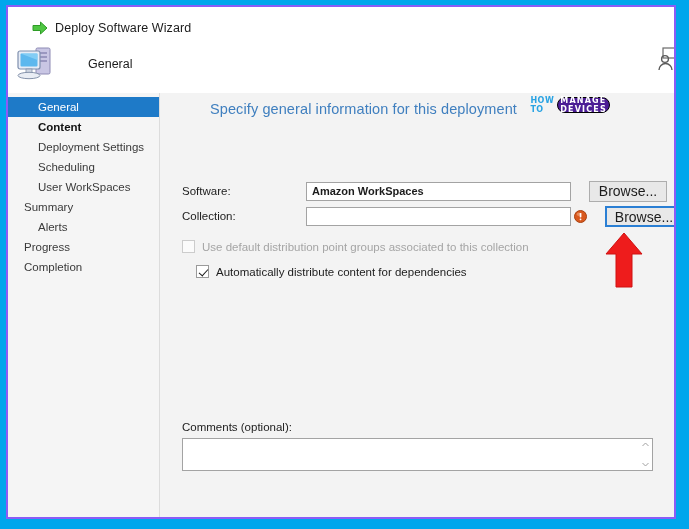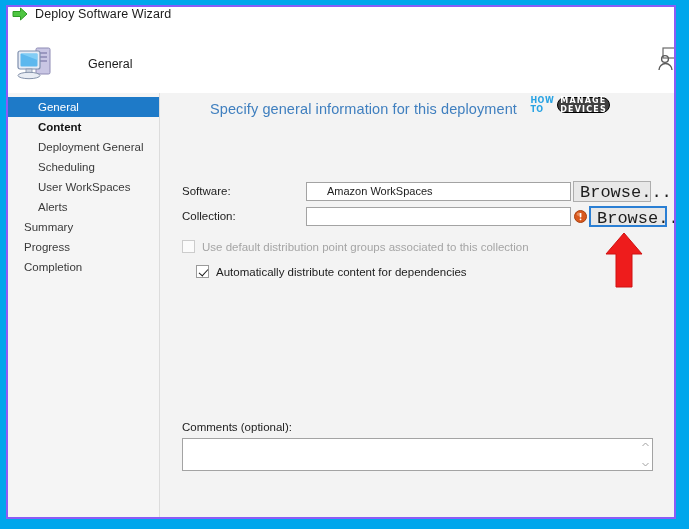--- a/index.html
+++ b/index.html
@@ -26,22 +26,22 @@
     background: #f3f3f3;
     overflow: hidden;
   }
 
   
   #titlebar {
     position: relative;
     height: 28px;
     background: #ffffff;
     display: flex;
-    align-items: flex-start;
-    padding-left: 4px;
+    align-items: flex-end;
+    padding-left: 24px;
   }
   #title-arrow-icon {
     width: 16px; height: 14px;
     margin-right: 7px;
     flex: none;
   }
   #titlebar-text {
     font-size: 12.5px;
     color: #1c1c1c;
     letter-spacing: .1px;
@@ -129,21 +129,21 @@
     display: flex; flex-direction: column;
     justify-content: center;
     font-size: 8px; font-weight: 700;
     color: #29a3e3;
     line-height: 9px;
     letter-spacing: .5px;
     padding-right: 3px;
     font-family: "DejaVu Sans", sans-serif;
   }
   #brand-box {
-    background: #404040;
+    background: #4c1d95;
     color: #ffffff;
     border: 1px solid #000;
     border-radius: 9px;
     padding: 1px 2px;
     display: flex; flex-direction: column;
     justify-content: center;
     font-size: 8px; font-weight: 700;
     line-height: 9.5px;
     letter-spacing: 1.2px;
     font-family: "DejaVu Sans", sans-serif;
@@ -164,33 +164,34 @@
     font-size: 11.5px;
     color: #1c1c1c;
   }
   .text-input {
     width: 265px;
     height: 19px;
     background: #ffffff;
     border: 1px solid #a3a3a3;
     font-size: 11px;
     color: #1c1c1c;
-    padding: 0 20px;
+    padding: 0 5px;
     line-height: 17px;
     font-family: "Liberation Sans", sans-serif;
     outline: none;
+    font-weight: bold;
   }
   .btn-browse {
     width: 78px; height: 21px;
-    margin-left: 2px;
+    margin-left: 18px;
     background: #e8e8e8;
     border: 1px solid #adadad;
-    font-size: 17px;
-    color: #1c1c1c;
-    font-family: Liberation Mono, monospace;
+    font-size: 14px;
+    color: #1c1c1c;
+    font-family: Liberation Sans, sans-serif;
     cursor: pointer;
   }
   .btn-browse.focused {
     border: 2px solid #2a7fd4;
     background: #e8e8e8;
   }
   #error-badge-icon {
     width: 13px; height: 13px;
     margin-left: 3px;
     flex: none;
@@ -305,25 +306,25 @@
         <circle cx="11" cy="12" r="3.4" fill="none" stroke="#333" stroke-width="1.4"></circle>
         <path d="M5 23 a6.5 6.5 0 0 1 13 0" fill="none" stroke="#333" stroke-width="1.4"></path>
       </svg>
     </div>
 
     <div id="body-split">
 
       <div id="sidebar">
         <div class="nav-item indent selected"><span>General</span></div>
         <div class="nav-item indent bold"><span>Content</span></div>
-        <div class="nav-item indent"><span>Deployment General</span></div>
+        <div class="nav-item indent"><span>Deployment Settings</span></div>
         <div class="nav-item indent"><span>Scheduling</span></div>
         <div class="nav-item indent"><span>User WorkSpaces</span></div>
+        <div class="nav-item"><span>Summary</span></div>
         <div class="nav-item indent"><span>Alerts</span></div>
-        <div class="nav-item"><span>Summary</span></div>
         <div class="nav-item"><span>Progress</span></div>
         <div class="nav-item"><span>Completion</span></div>
       </div>
 
       <div id="main">
 
         <div id="panel-heading">Specify general information for this deployment</div>
 
         <div id="brand-logo">
           <div id="brand-howto">

